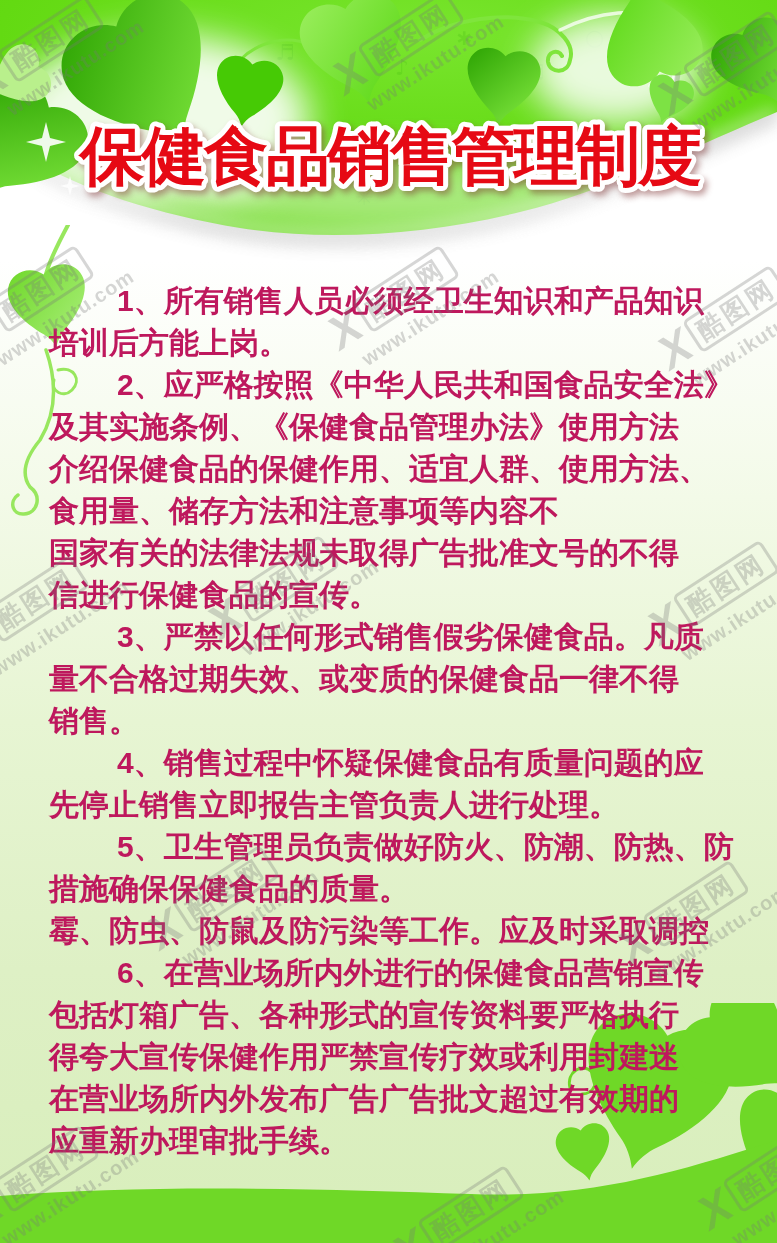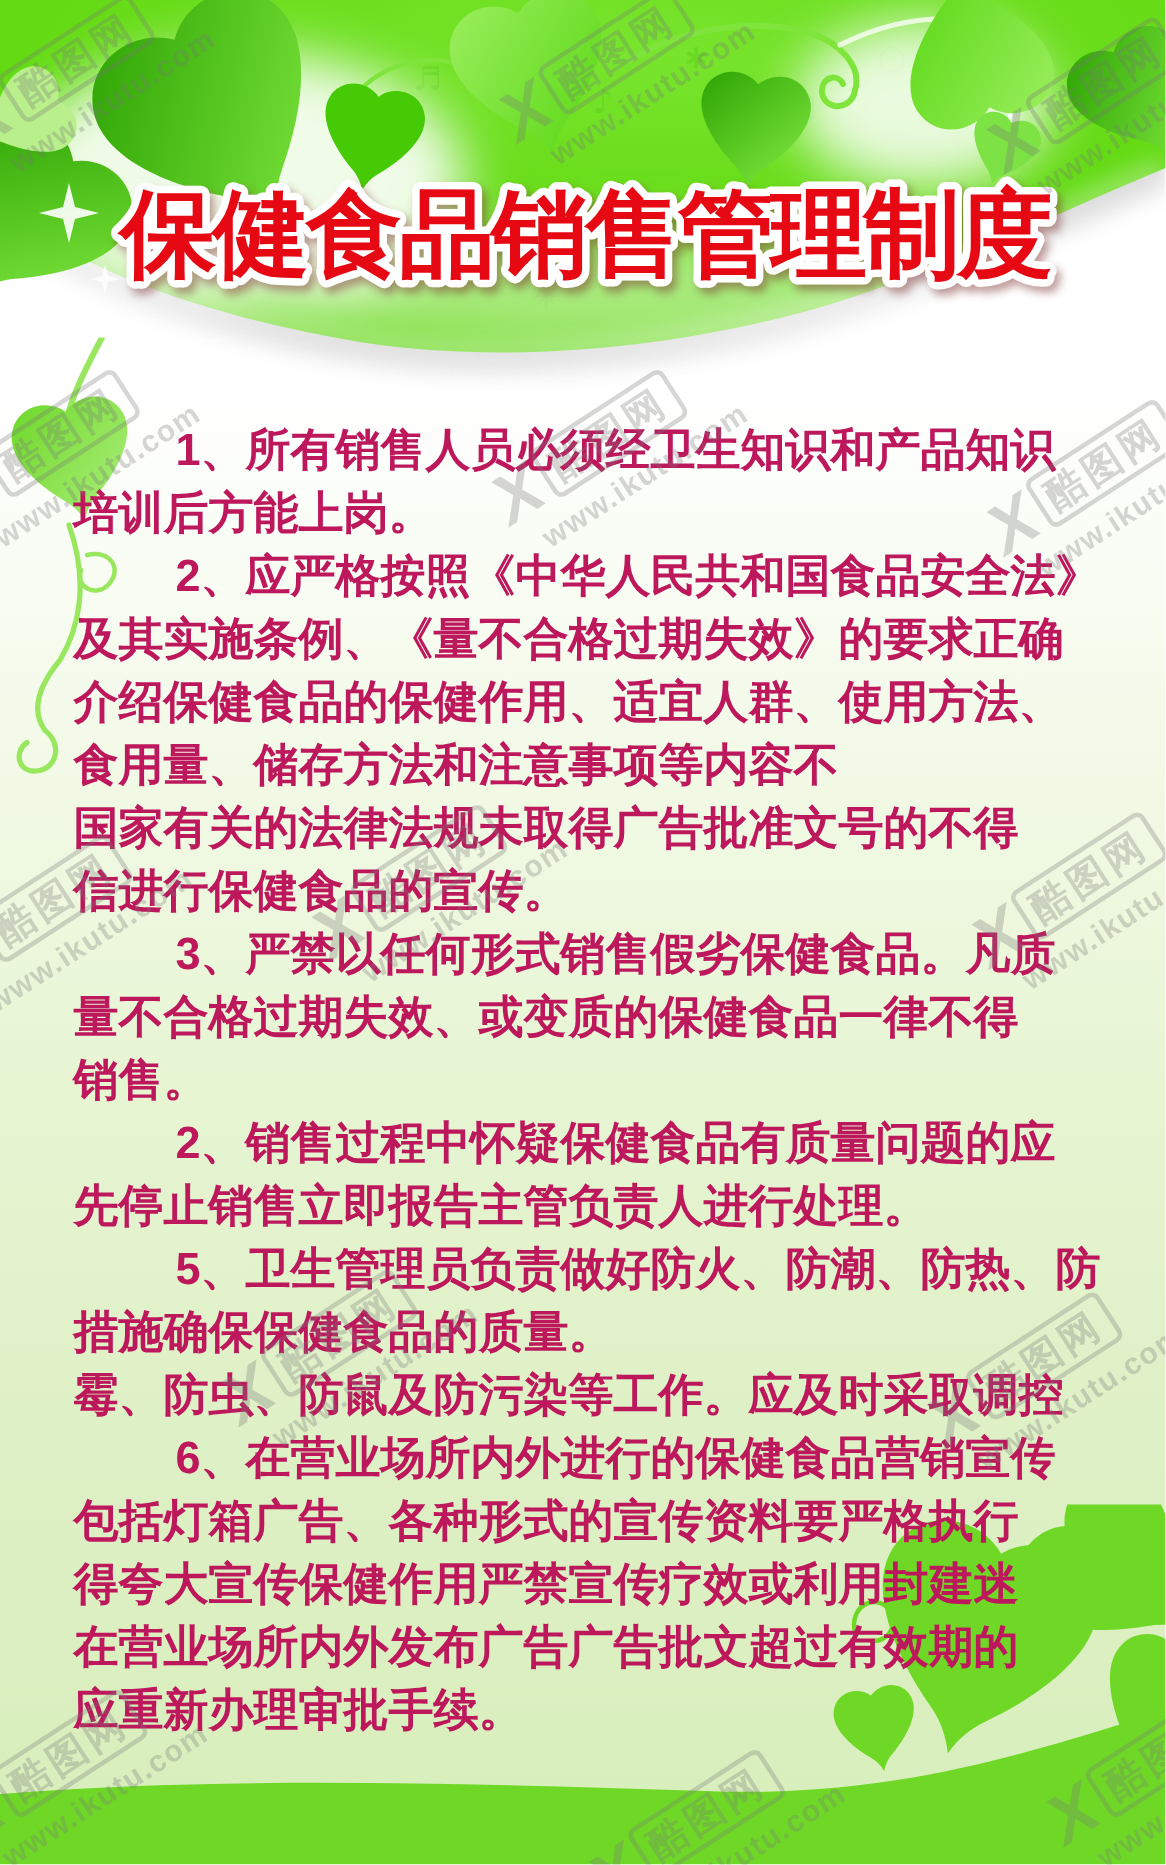--- a/index.html
+++ b/index.html
@@ -117,29 +117,29 @@
     <path fill="none" stroke="#98e75e" stroke-width="4" stroke-linecap="round" d="M68,0 C52,30 40,55 44,75"></path>
     <path fill="none" stroke="#98e75e" stroke-width="3.5" stroke-linecap="round" d="M46,125 C60,165 52,195 40,215 C26,232 20,248 30,262 c12,9 8,26 -6,27 c-12,1 -15,-13 -6,-19"></path>
     <path fill="none" stroke="#98e75e" stroke-width="3" stroke-linecap="round" d="M58,145 c16,-4 24,10 14,20 c-8,8 -22,2 -18,-10"></path>
     <use href="#leafB" transform="translate(50,85) rotate(-10) scale(0.72)" fill="url(#lgL)"></use>
   </svg>
 
   <div class="body-text">
       <div class="line indent">1、所有销售人员必须经卫生知识和产品知识</div>
       <div class="line">培训后方能上岗。</div>
       <div class="line indent">2、应严格按照《中华人民共和国食品安全法》</div>
-      <div class="line">及其实施条例、《量不合格过期失效》的要求正确</div>
+      <div class="line">及其实施条例、《保健食品管理办法》使用方法</div>
       <div class="line">介绍保健食品的保健作用、适宜人群、使用方法、</div>
       <div class="line">食用量、储存方法和注意事项等内容不</div>
       <div class="line">国家有关的法律法规未取得广告批准文号的不得</div>
       <div class="line">信进行保健食品的宣传。</div>
       <div class="line indent">3、严禁以任何形式销售假劣保健食品。凡质</div>
       <div class="line">量不合格过期失效、或变质的保健食品一律不得</div>
       <div class="line">销售。</div>
-      <div class="line indent">2、销售过程中怀疑保健食品有质量问题的应</div>
+      <div class="line indent">4、销售过程中怀疑保健食品有质量问题的应</div>
       <div class="line">先停止销售立即报告主管负责人进行处理。</div>
       <div class="line indent">5、卫生管理员负责做好防火、防潮、防热、防</div>
       <div class="line">措施确保保健食品的质量。</div>
       <div class="line">霉、防虫、防鼠及防污染等工作。应及时采取调控</div>
       <div class="line indent">6、在营业场所内外进行的保健食品营销宣传</div>
       <div class="line">包括灯箱广告、各种形式的宣传资料要严格执行</div>
       <div class="line">得夸大宣传保健作用严禁宣传疗效或利用封建迷</div>
       <div class="line">在营业场所内外发布广告广告批文超过有效期的</div>
       <div class="line">应重新办理审批手续。</div>
     </div>

